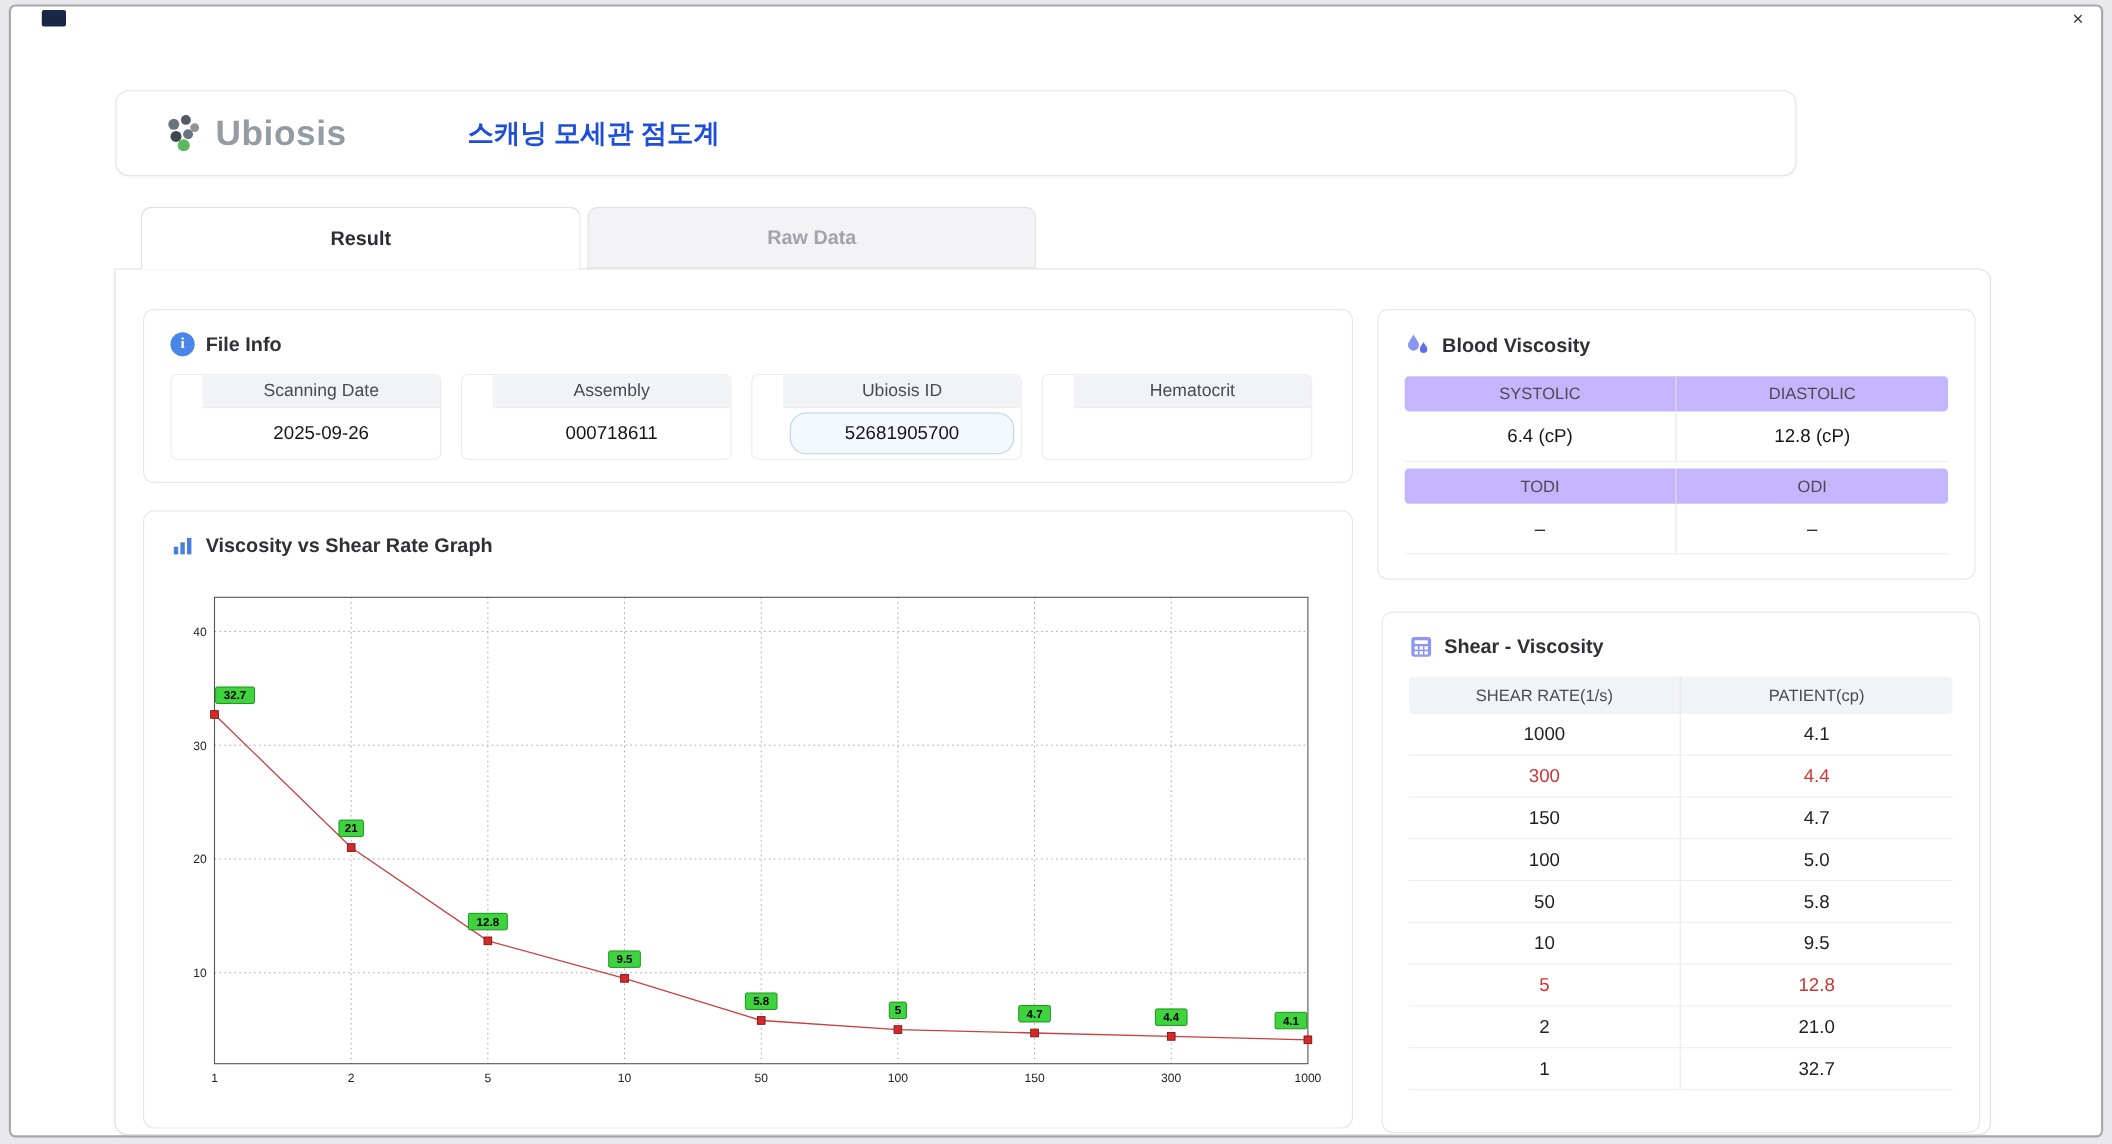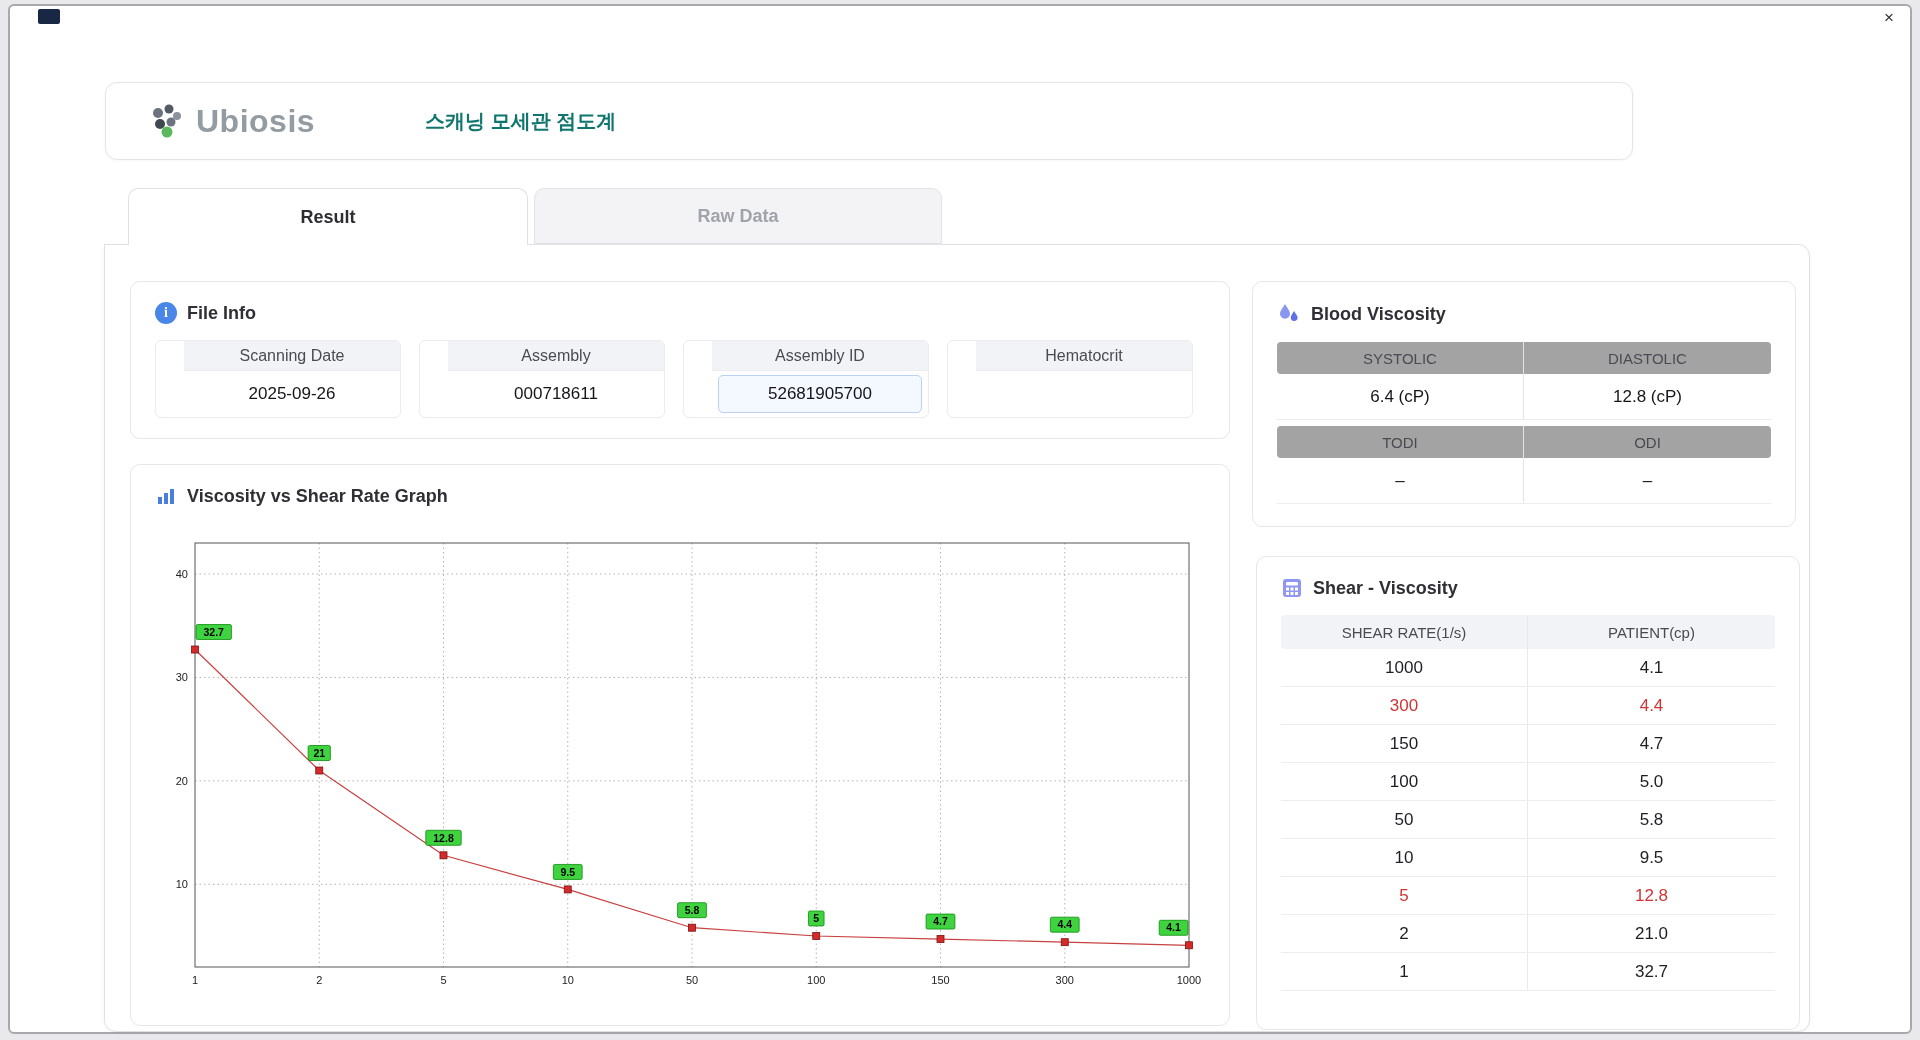--- a/index.html
+++ b/index.html
@@ -10,21 +10,21 @@
   .titlebar { position:absolute; left:0; top:0; width:100%; height:26px; }
   .tab-sliver { position:absolute; left:28px; top:3px; width:22px; height:15px; background:#182744; border-radius:2px; }
   .close-btn { position:absolute; right:16px; top:2px; font-size:17px; color:#333; cursor:pointer; line-height:20px; }
 
   
   .header-card { position:absolute; left:95px; top:76px; width:1528px; height:78px;
                  border:1px solid #e4e5e9; border-radius:12px; background:#fff;
                  display:flex; align-items:center; padding-left:42px; box-shadow:0 1px 3px rgba(0,0,0,0.04); }
   .logo { display:flex; align-items:center; gap:8px; }
   .logo-text { font-size:32px; font-weight:600; color:#939ba3; letter-spacing:0.5px; }
-  .app-title { margin-left:110px; font-size:20px; font-weight:700; color:#0f766e; }
+  .app-title { margin-left:110px; font-size:24px; font-weight:700; color:#1d4ed8; }
 
   
   .tabs { position:absolute; left:94px; top:182px; display:flex; gap:6px; z-index:3;padding-left:24px; }
   .tab { display:flex; align-items:center; justify-content:center; height:56px;
          font-size:18px; cursor:pointer; border-radius:10px 10px 0 0; }
   .tab.active { width:400px; background:#fff; border:1px solid #e0e0e5; border-bottom:none;
                 color:#2d2d33; font-weight:700; height:57px; margin-bottom:-1px; }
   .tab.inactive { width:408px; background:#f3f3f5; border:1px solid #e3e3e7;
                   color:#a0a3ab; font-weight:600; }
 
@@ -35,28 +35,28 @@
   .card { position:absolute; background:#fff; border:1px solid #e7e7eb; border-radius:10px; padding:20px 24px; }
   .card-title { display:flex; align-items:center; gap:10px; font-size:18px; font-weight:700; color:#2f2f35; }
 
   .file-info-card { left:25px; top:36px; width:1100px; height:158px; }
   .fields { display:flex; gap:18px; margin-top:16px; }
   .field { width:246px; border:1px solid #ececf0; border-radius:6px; overflow:hidden;padding-left:28px; }
   .field-head { height:30px; background:#f2f3f6; display:flex; align-items:center; justify-content:center;
                 font-size:16px; color:#4a4a52; border-bottom:1px solid #ececf0; }
   .field-value { height:46px; display:flex; align-items:center; justify-content:center;
                  font-size:17px; color:#15151a; }
-  .field-value.highlight { margin:4px 6px; height:38px; background:#f4f8ff; border:1px solid #bcd0f5; border-radius:5px; }
+  .field-value.highlight { margin:4px 6px; height:38px; background:#f4f8ff; border:1px solid #bcd0f5; border-radius:15px; }
 
   .graph-card { left:25px; top:219px; width:1100px; height:562px; }
   .chart-wrap { position:absolute; left:28px; top:58px; }
 
   .blood-card { left:1147px; top:36px; width:544px; height:246px; }
   .bv-grid { margin-top:16px; }
-  .bv-band { display:grid; grid-template-columns:1fr 1fr; height:32px; background:#a3a3a3; border-radius:4px; margin-top:6px; }
+  .bv-band { display:grid; grid-template-columns:1fr 1fr; height:32px; background:#c4b5fd; border-radius:4px; margin-top:6px; }
   .bv-band span { display:flex; align-items:center; justify-content:center; font-size:15px; color:#4a4a52; }
   .bv-values { display:grid; grid-template-columns:1fr 1fr; height:46px; border-bottom:1px solid #ededf1; }
   .bv-values span { display:flex; align-items:center; justify-content:center; font-size:17px; color:#15151a; }
   .bv-values span:first-child, .bv-band span:first-child { border-right:1px solid #e3e3e8; }
 
   .shear-card { left:1151px; top:311px; width:544px; height:474px; }
   .st-head { display:grid; grid-template-columns:1fr 1fr; height:34px; background:#f2f3f6; border-radius:4px; margin-top:16px; }
   .st-head span { display:flex; align-items:center; justify-content:center; font-size:15px; color:#4a4a52; }
   .st-row { display:grid; grid-template-columns:1fr 1fr; height:38px; border-bottom:1px solid #ededf1; }
   .st-row span { display:flex; align-items:center; justify-content:center; font-size:17px; color:#1e1e24; }
@@ -109,21 +109,21 @@
         <div class="fields">
             <div class="field">
               <div class="field-head">Scanning Date</div>
               <div class="field-value">2025-09-26</div>
             </div>
             <div class="field">
               <div class="field-head">Assembly</div>
               <div class="field-value">000718611</div>
             </div>
             <div class="field">
-              <div class="field-head">Assembly ID</div>
+              <div class="field-head">Ubiosis ID</div>
               <div class="field-value highlight">52681905700</div>
             </div>
             <div class="field">
               <div class="field-head">Hematocrit</div>
               <div class="field-value"></div>
             </div>
           </div>
       </div>
 
       <div class="card graph-card">

